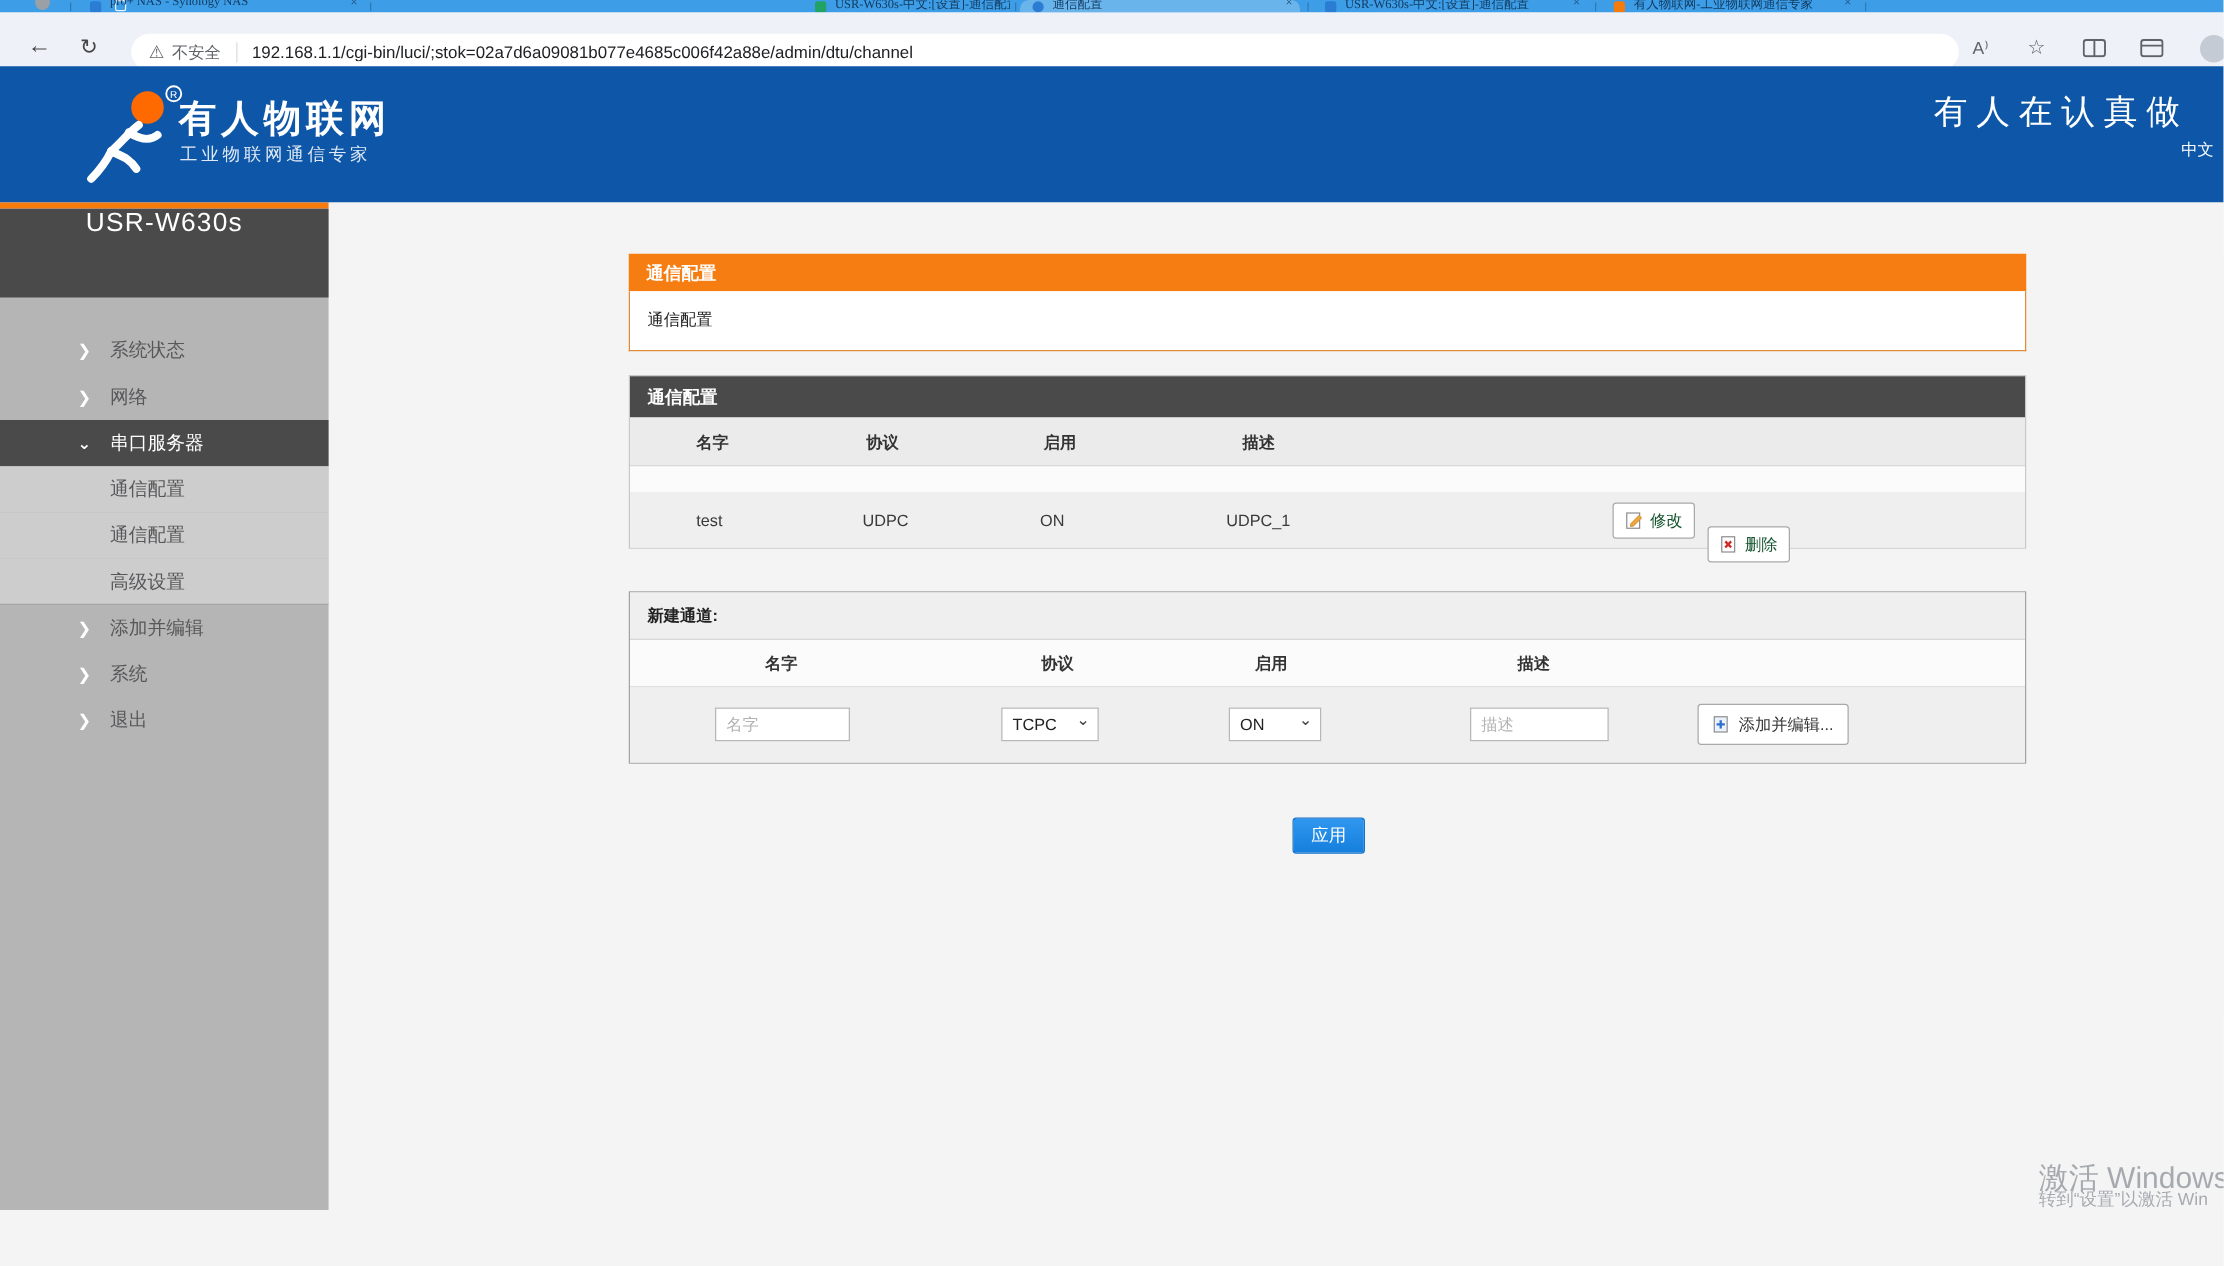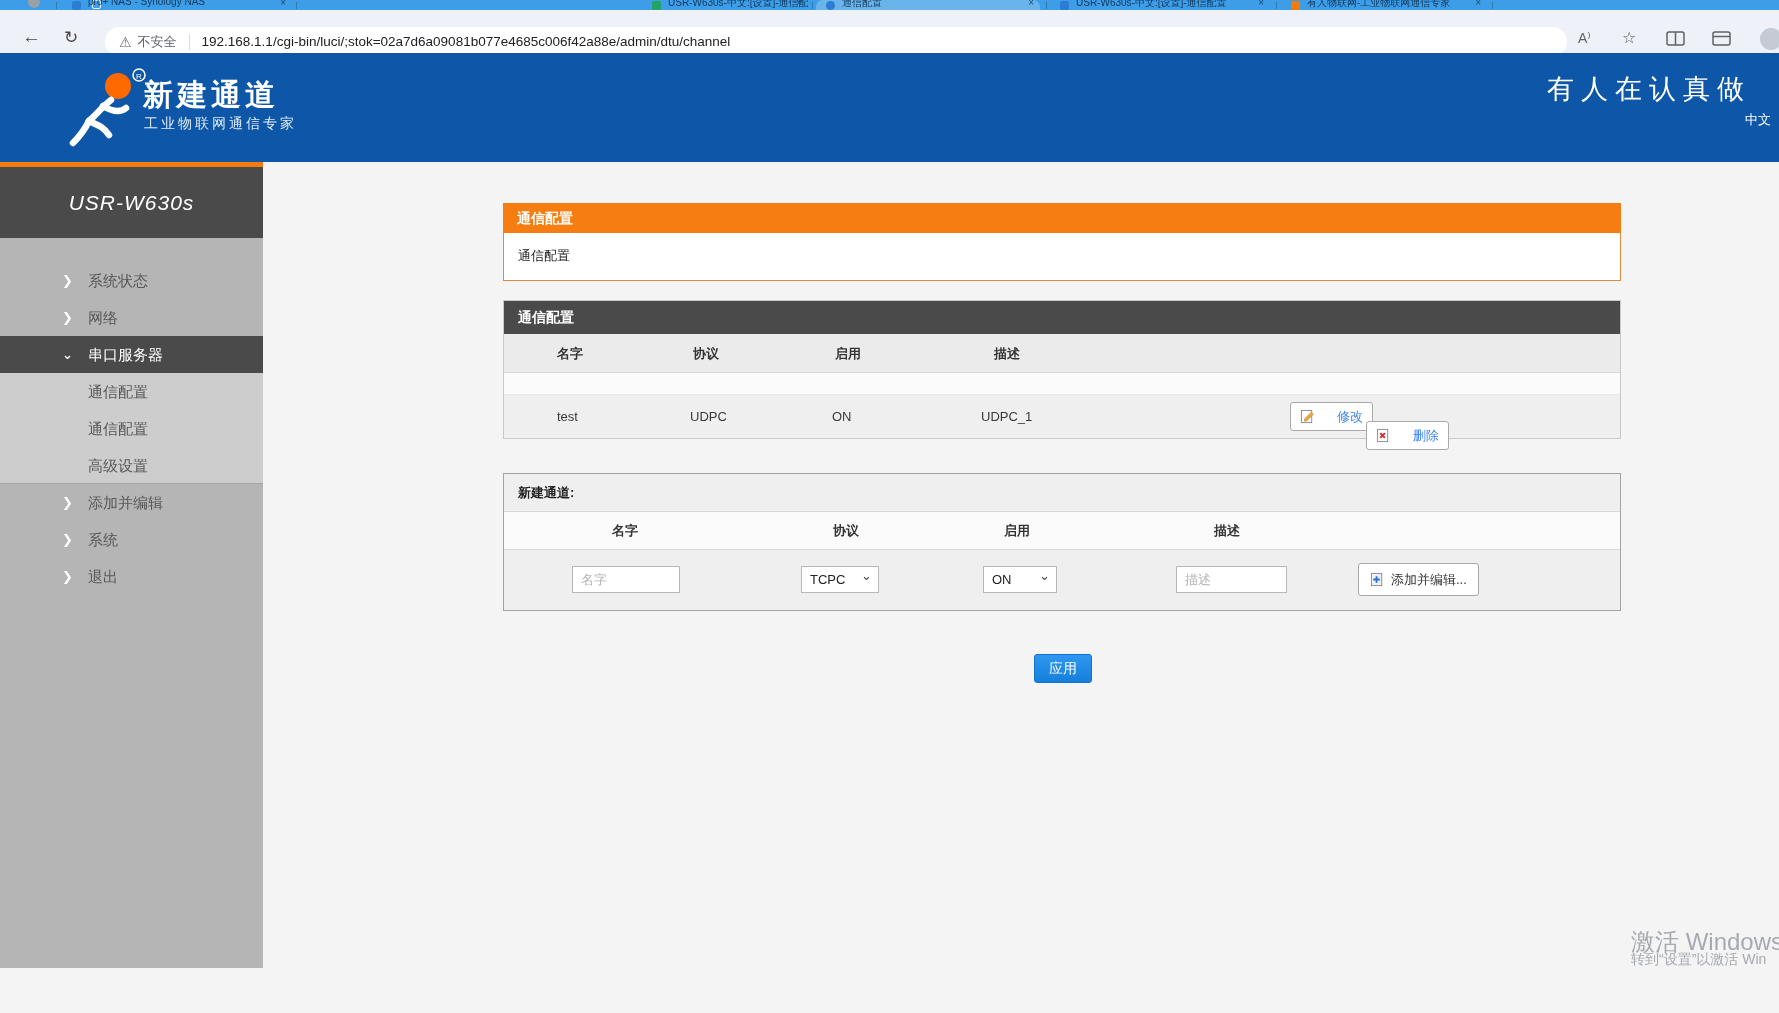--- a/index.html
+++ b/index.html
@@ -1,21 +1,21 @@
 <!DOCTYPE html>
 <html><head>
 <meta charset="utf-8">
 <style>
   * { margin:0; padding:0; box-sizing:border-box; }
   html,body { width:100%; height:100%; }
   body { font-family:"Liberation Sans","DejaVu Sans",sans-serif; background:#ffffff; }
   #app { position:relative; width:1779px; height:1013px; overflow:hidden; background:#f4f4f4; }
 
   
-  .tabstrip { position:absolute; left:0; top:0; width:100%; height:10px; background:#3d9de6; overflow:hidden; }
+  .tabstrip { position:absolute; left:0; top:0; width:100%; height:10px; background:#3d9de6; overflow:hidden;font-family:Liberation Serif, serif; }
   .tab { position:absolute; top:0; height:10px; overflow:hidden; }
   .tab .tab-ico { position:absolute; left:10px; top:1px; width:9px; height:9px; border-radius:2px; }
   .tab .tab-ico.round { border-radius:50%; }
   .tab .tab-title { position:absolute; left:26px; top:-4px; font-size:10px; color:#10395f; white-space:nowrap; }
   .tab .tab-close { position:absolute; right:6px; top:-3px; font-size:10px; color:#1c4a75; }
   .tab.active { background:#6ab4ec; border-radius:7px 7px 0 0; }
   .tab.t1 { left:62px; width:230px; }
   .tab.t2 { left:642px; width:166px; }
   .tab.t3 { left:816px; width:224px; }
   .tab.t4 { left:1050px; width:220px; }
@@ -46,21 +46,21 @@
   .siteheader { position:absolute; left:0; top:53px; width:100%; height:109px; background:#0e57a8; overflow:hidden; }
   .logo-svg { position:absolute; left:58px; top:14px; }
   .brand { position:absolute; left:143px; top:22px; font-size:30px; font-weight:bold; color:#ffffff; letter-spacing:4px; }
   .brand-sub { position:absolute; left:144px; top:62px; font-size:14px; color:#dfeaf6; letter-spacing:3px; }
   .slogan { position:absolute; right:28px; top:18px; font-size:27px; color:#ffffff; letter-spacing:7px; white-space:nowrap; }
   .lang { position:absolute; right:8px; top:58px; font-size:13px; color:#ffffff; }
 
   
   .side-orange { position:absolute; left:0; top:162px; width:263px; height:5px; background:#f57b0d; }
   .sidebar { position:absolute; left:0; top:167px; width:263px; height:801px; background:#b5b5b6; }
-  .device-block { height:71px; background:#4a4a4b; display:flex; align-items:center; justify-content:center;font-style:italic; }
+  .device-block { height:71px; background:#4a4a4b; display:flex; justify-content:center; }
   .device-name { color:#ffffff; font-size:21px; letter-spacing:1px; font-weight:500; }
   .menu { padding-top:24px; }
   .m-item { position:relative; height:37px; line-height:37px; font-size:15px; color:#58585a; cursor:pointer; }
   .m-item .chev { position:absolute; left:62px; top:0; color:#ffffff; font-size:13px; font-weight:bold; }
   .m-item .m-label { position:absolute; left:88px; top:0; }
   .m-item.expanded { background:#4a4a4b; color:#ffffff; }
   .m-item.sub { background:#cdcdce; }
   .m-item.sub-last { border-bottom:1px solid #a6a6a7; }
 
   
@@ -71,21 +71,21 @@
 
   .tablebox { position:absolute; left:503px; top:300px; width:1118px; background:#ffffff; border:1px solid #c8c8c8; }
   .tb-header { height:33px; background:#4a4a4b; color:#ffffff; font-size:14px; font-weight:bold; line-height:33px; padding-left:14px; }
   .tb-cols { position:relative; height:39px; background:#ebebeb; border-bottom:1px solid #d8d8d8; }
   .tb-cols span { position:absolute; top:0; line-height:39px; font-size:13px; font-weight:bold; color:#333333; }
   .tb-empty { height:22px; background:#fbfbfb; border-bottom:1px solid #e6e6e6; }
   .tb-row { position:relative; height:43px; background:#efefef; }
   .tb-row .cell { position:absolute; top:0; line-height:43px; font-size:13px; color:#3a3a3a; }
   .c-name { left:53px; } .c-proto { left:186px; } .c-en { left:328px; } .c-desc { left:477px; }
   .h-name { left:53px; } .h-proto { left:189px; } .h-en { left:331px; } .h-desc { left:490px; }
-  .row-btn { position:absolute; top:7px; height:29px; background:#ffffff; border:1px solid #a9a9a9; border-radius:3px; font-size:13px; color:#3b82f6; display:flex; align-items:center; gap:22px; padding:0 9px; cursor:pointer; }
+  .row-btn { position:absolute; top:7px; height:29px; background:#ffffff; border:1px solid #a9a9a9; border-radius:3px; font-size:13px; color:#14532d; display:flex; align-items:center; gap:5px; padding:0 9px; cursor:pointer; }
   .btn-edit { left:786px; } .btn-del { left:862px;margin-top:19px; }
 
   .newbox { position:absolute; left:503px; top:473px; width:1118px; background:#ffffff; border:1px solid #a3a3a3; }
   .nb-r1 { height:38px; background:#efefef; border-bottom:1px solid #d8d8d8; font-size:13px; font-weight:bold; color:#222222; line-height:38px; padding-left:14px; }
   .nb-r2 { position:relative; height:38px; background:#fbfbfb; border-bottom:1px solid #d8d8d8; }
   .nb-r2 span { position:absolute; top:0; line-height:38px; font-size:13px; font-weight:bold; color:#333333; transform:translateX(-50%); }
   .n-name { left:121px; } .n-proto { left:342px; } .n-en { left:513px; } .n-desc { left:723px; }
   .nb-r3 { position:relative; height:60px; background:#efefef; }
   .nb-input { position:absolute; top:16px; height:27px; border:1px solid #b7b7b7; background:#ffffff; font-size:13px; padding:0 8px; color:#333333; font-family:inherit; }
   .nb-input::placeholder { color:#b3b3b3; }
@@ -183,21 +183,21 @@
       <circle cx="60" cy="19" r="13" fill="#ff6a00"></circle>
       <circle cx="81" cy="8" r="6" fill="none" stroke="#ffffff" stroke-width="1.5"></circle>
       <text x="78" y="11.5" font-size="8" fill="#ffffff">R</text>
       <g fill="none" stroke="#ffffff" stroke-width="6.5" stroke-linecap="round">
         <path d="M53 33 C44 40 39 47 31 54"></path>
         <path d="M45 39 C55 45 62 46 68 41"></path>
         <path d="M31 54 C39 58 45 59 51 68"></path>
         <path d="M31 54 C27 62 22 69 15 76"></path>
       </g>
     </svg>
-    <div class="brand">新建通道</div>
+    <div class="brand">有人物联网</div>
     <div class="brand-sub">工业物联网通信专家</div>
     <div class="slogan">有人在认真做</div>
     <div class="lang">中文</div>
   </div>
 
   <div class="side-orange"></div>
   <div class="sidebar">
     <div class="device-block">
       <span class="device-name">USR-W630s</span>
     </div>

